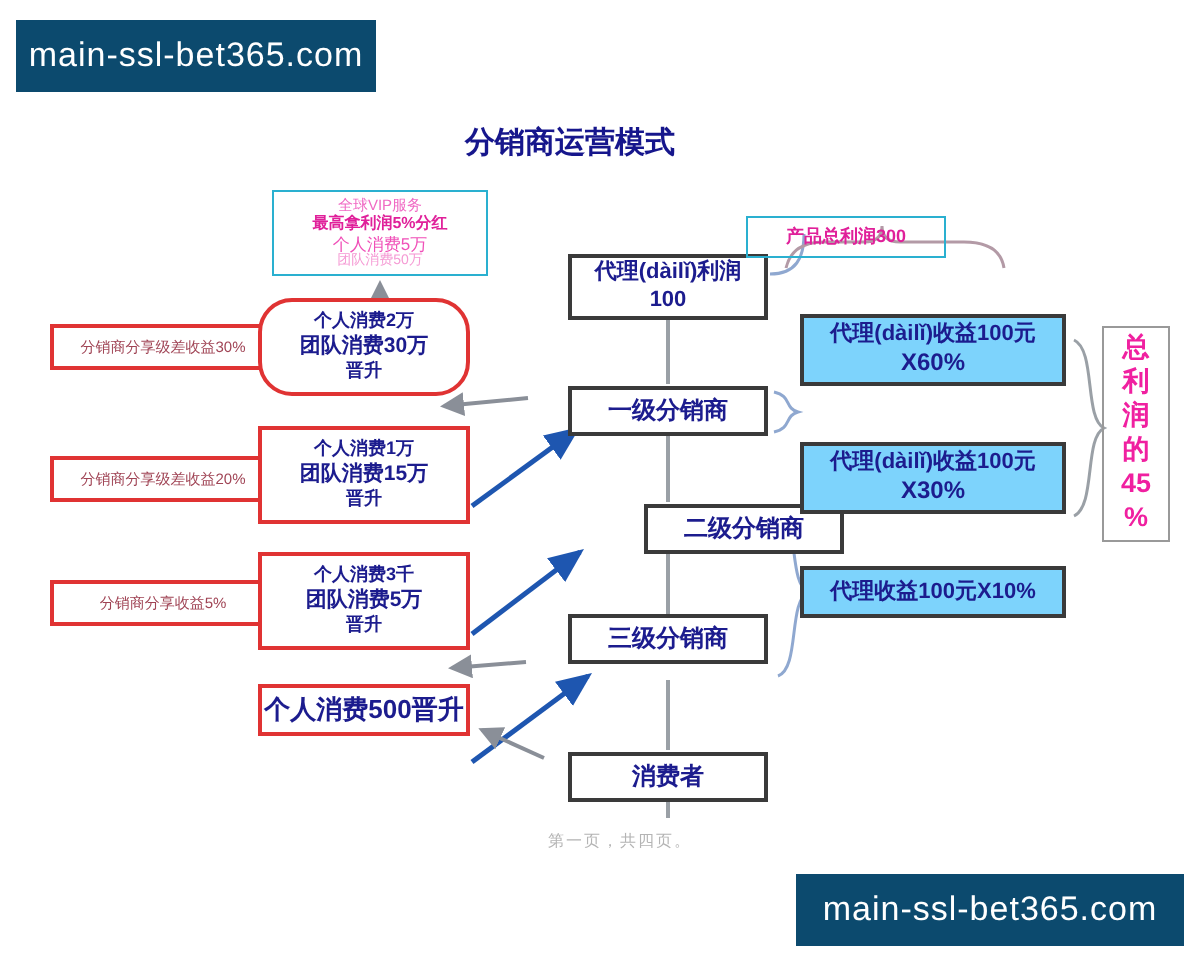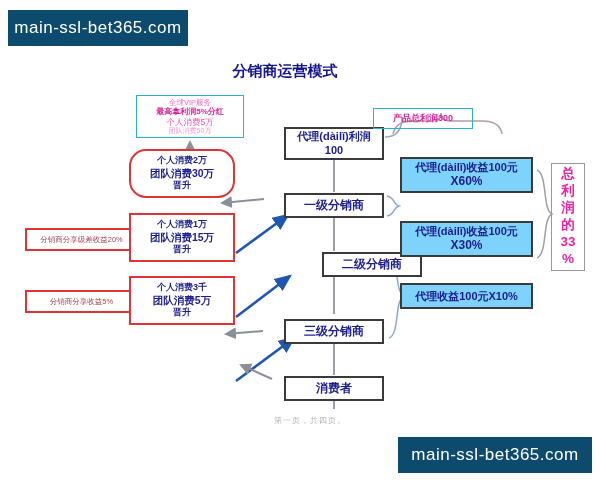--- a/index.html
+++ b/index.html
@@ -56,21 +56,21 @@
 
   .level-box {
     position:absolute; left:284px; width:100px;
     border:2px solid #3a3a3a; background:#fff; display:flex;
     flex-direction:column; align-items:center; justify-content:center;
     color:#1c1c8e; font-weight:bold;
   }
   .level-agent { top:127px; height:33px; font-size:11px; line-height:1.25; }
   .level-1 { top:193px; height:25px; font-size:12px; }
   .level-2 { top:252px; height:25px; font-size:12px;margin-left:38px; }
-  .level-3 { top:319px; height:25px; font-size:12px; }
+  .level-3 { top:307px; height:25px; font-size:12px; }
   .level-4 { top:376px; height:25px; font-size:12px; }
 
   .product-profit {
     position:absolute; left:373px; top:108px; width:100px; height:21px;
     border:1.5px solid #2ab0d0; display:flex; align-items:center;
     justify-content:center; font-size:9px; font-weight:bold; color:#e0209a;
   }
 
   .income-box {
     position:absolute; left:400px; width:133px;
@@ -148,20 +148,23 @@
 
     <div class="title">分销商运营模式</div>
 
     <div class="vip-box">
       <div class="vip-l1">全球VIP服务</div>
       <div class="vip-l2">最高拿利润5%分红</div>
       <div class="vip-l3">个人消费5万</div>
       <div class="vip-l4">团队消费50万</div>
     </div>
 
+    <div class="share-box share-1">
+      <span>分销商分享级差收益30%</span>
+    </div>
     <div class="share-box share-2">
       <span>分销商分享级差收益20%</span>
     </div>
     <div class="share-box share-3">
       <span>分销商分享收益5%</span>
     </div>
 
     <div class="promo-box promo-1">
       <div class="p-l1">个人消费2万</div>
       <div class="p-l2">团队消费30万</div>
@@ -170,20 +173,21 @@
     <div class="promo-box promo-2">
       <div class="p-l1">个人消费1万</div>
       <div class="p-l2">团队消费15万</div>
       <div class="p-l3">晋升</div>
     </div>
     <div class="promo-box promo-3">
       <div class="p-l1">个人消费3千</div>
       <div class="p-l2">团队消费5万</div>
       <div class="p-l3">晋升</div>
     </div>
+    <div class="promo-entry">个人消费500晋升</div>
 
     <div class="level-box level-agent">
       <div>代理(dàilǐ)利润</div>
       <div>100</div>
     </div>
     <div class="level-box level-1">一级分销商</div>
     <div class="level-box level-2">二级分销商</div>
     <div class="level-box level-3">三级分销商</div>
     <div class="level-box level-4">消费者</div>
 
@@ -199,21 +203,21 @@
     </div>
     <div class="income-box income-3">
       <div class="i-l1">代理收益100元X10%</div>
     </div>
 
     <div class="total-profit">
       <span>总</span>
       <span>利</span>
       <span>润</span>
       <span>的</span>
-      <span>33</span>
+      <span>45</span>
       <span>%</span>
     </div>
 
     <div class="caption-sub">第一页，共四页。</div>
 
     <div class="watermark wm-bottom">
       <span>main-ssl-bet365.com</span>
     </div>
 
   </div>

